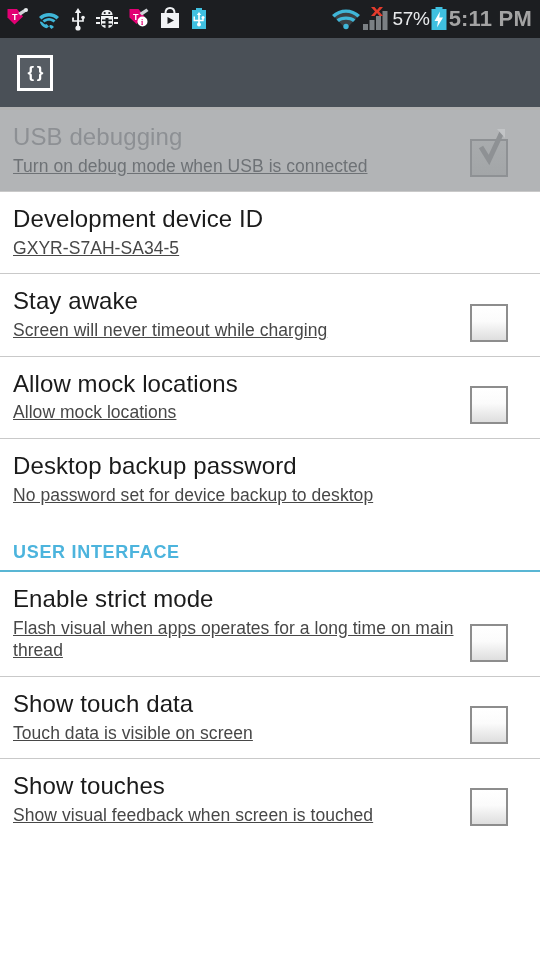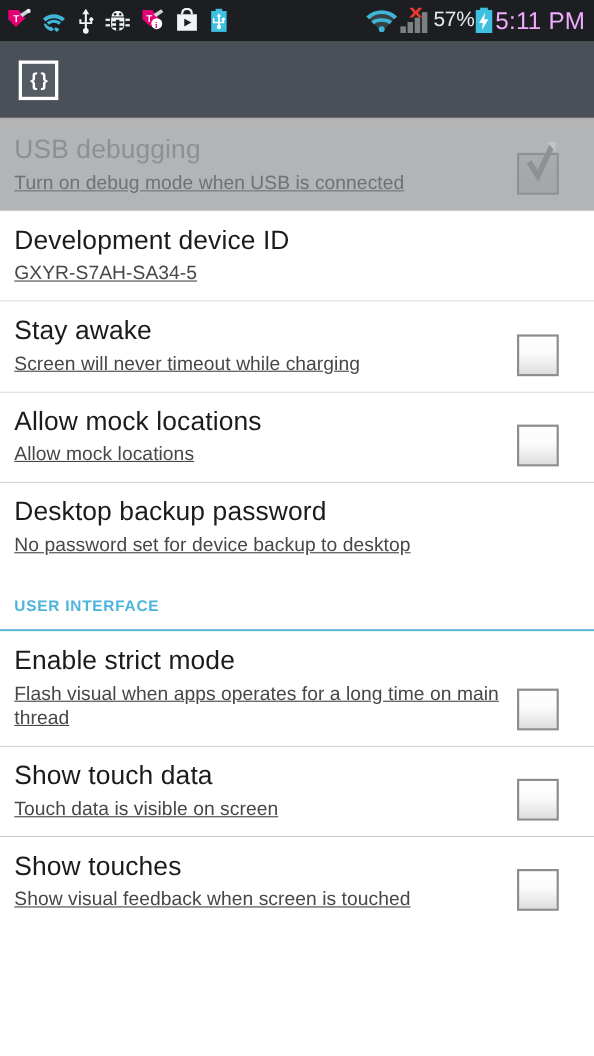--- a/index.html
+++ b/index.html
@@ -37,24 +37,25 @@
   .sb-icon {
     display: block;
     line-height: 0;
   }
   .battery-pct {
     color: #e8eaec;
     font-size: 19px;
     letter-spacing: -0.3px;
   }
   .clock {
-    color: #f0abfc;
+    color: #a3a3a3;
     font-size: 22px;
     letter-spacing: 0.2px;
     padding-left: 1px;
+    font-weight: bold;
   }
 
   
   .action-bar {
     height: 72px;
     background: #4a5057;
     display: flex;
     align-items: center;
     padding-left: 17px;
     box-sizing: border-box;
@@ -143,22 +144,22 @@
   .checkbox.checked .tick {
     position: absolute;
     left: 3px;
     top: -12px;
     width: 34px;
     height: 40px;
   }
 
   
   .section-header {
-    padding: 22px 0 14px 13px;
-    font-size: 14px;
+    padding: 22px 0 7px 13px;
+    font-size: 18px;
     font-weight: bold;
     color: #4cb4dd;
     letter-spacing: 0.7px;
   }
   .section-rule {
     height: 2px;
     background: #59b6d4;
     width: 100%;
   }
 </style>

